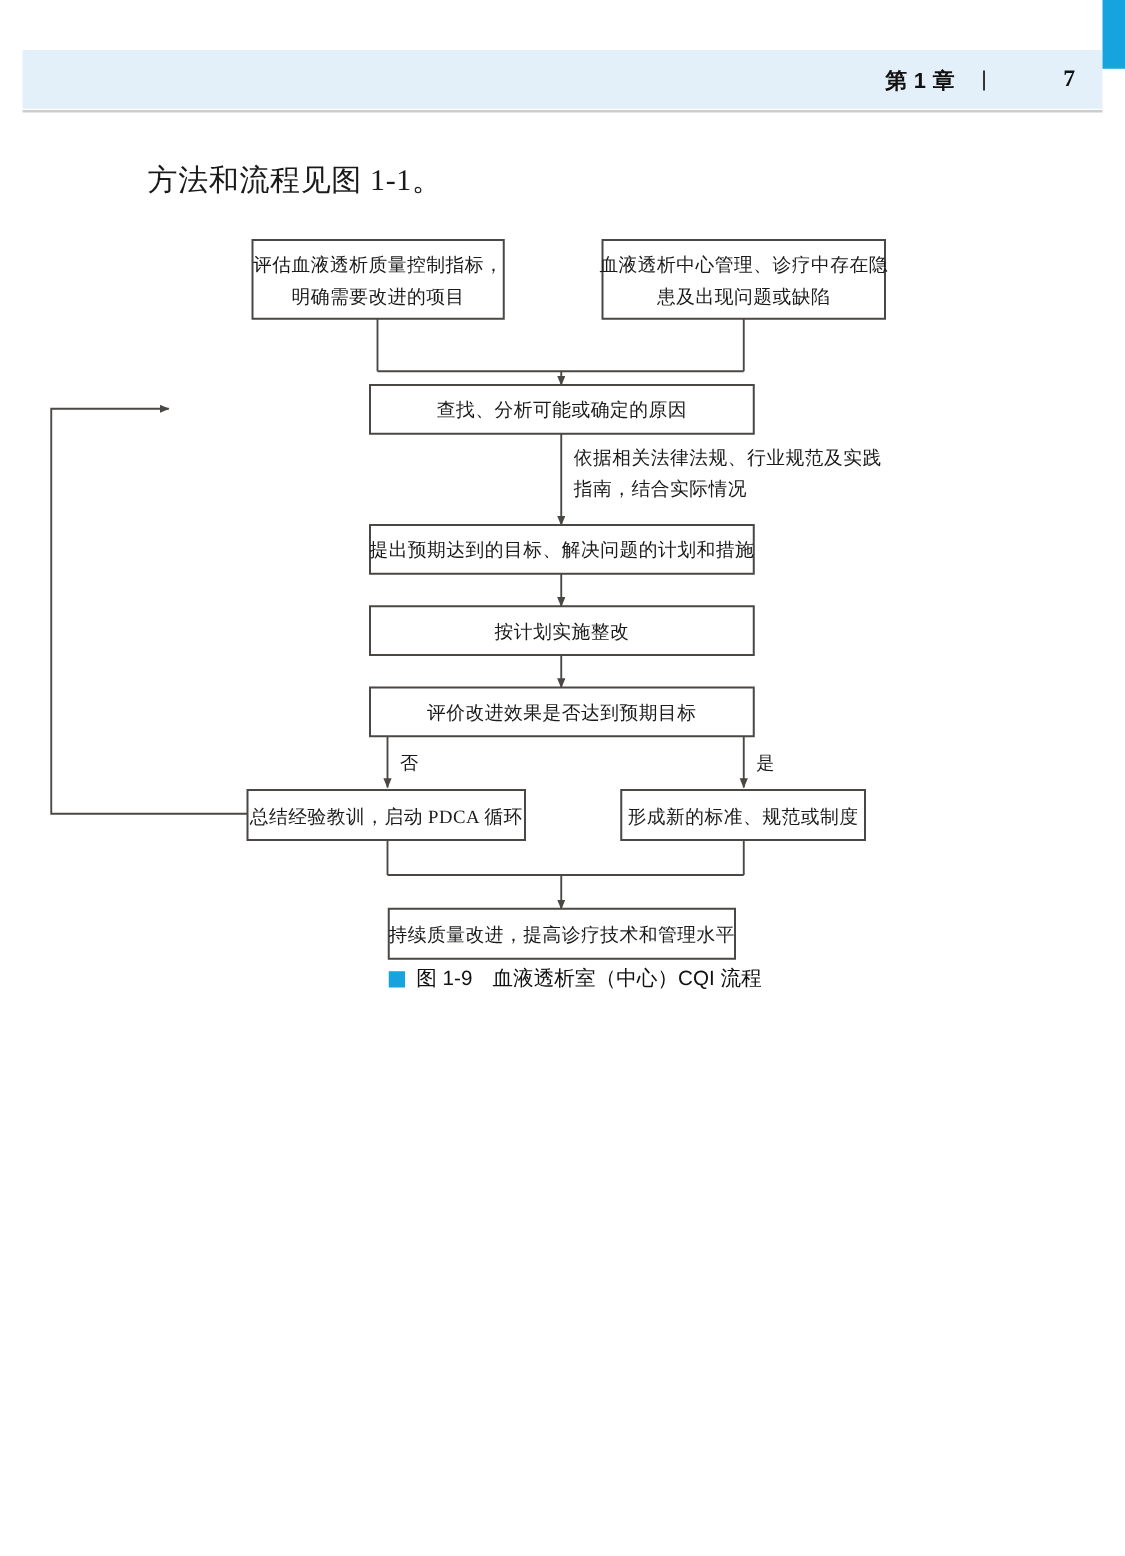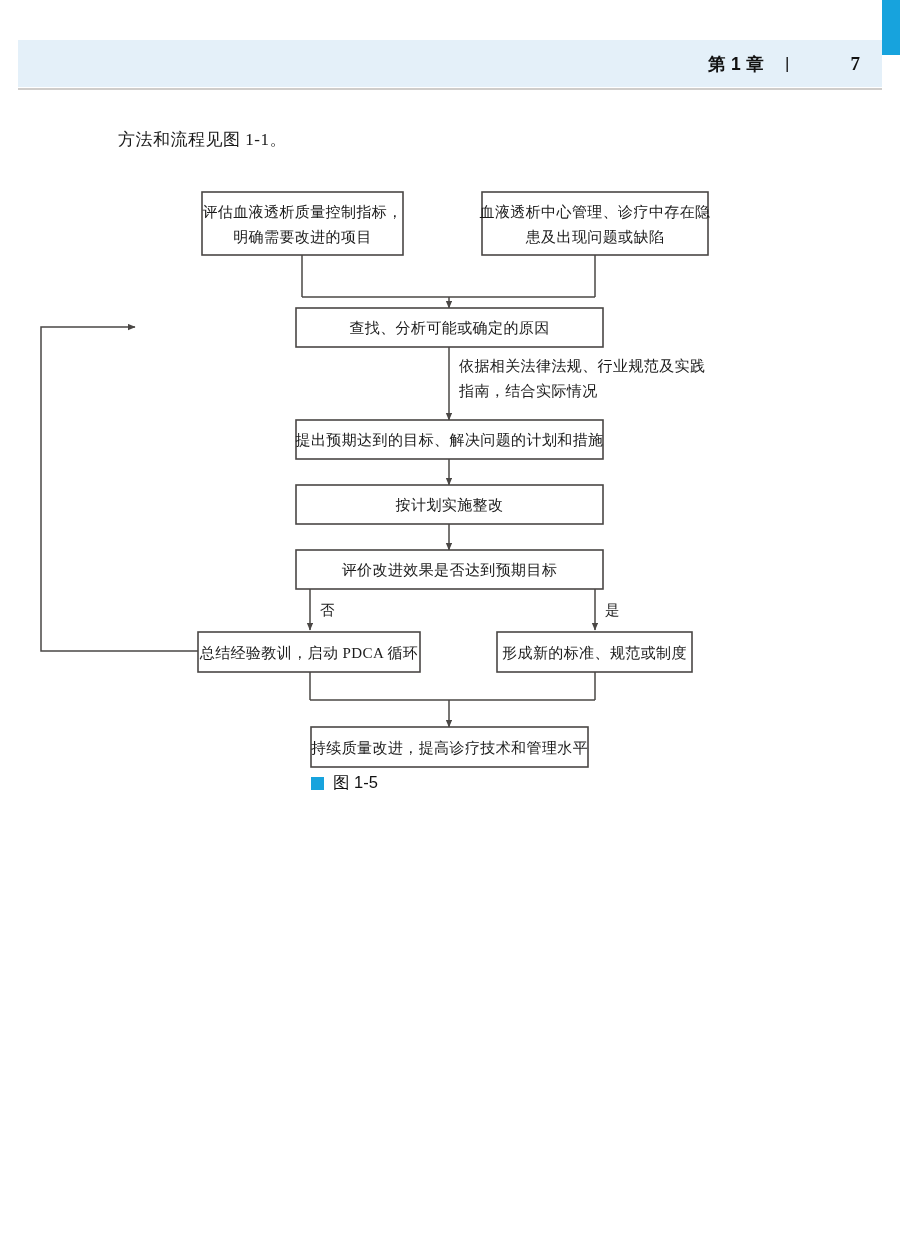--- a/index.html
+++ b/index.html
@@ -75,21 +75,21 @@
     width: 864px;
     height: 2px;
     background: #cfcdcb;
   }
 
   
   .body-para {
     position: absolute;
     left: 118px;
     top: 128px;
-    font-size: 17px;
+    font-size: 24px;
     letter-spacing: 0.5px;
     color: #1a1a1a;
     white-space: nowrap;
   }
 
   
   .figure {
     position: absolute;
     left: 0;
     top: 175px;
@@ -235,14 +235,15 @@
     <rect class="flow-rect" x="497" y="457" width="195" height="40"></rect>
     <text class="flow-box-text" x="594.5" y="483" text-anchor="middle">形成新的标准、规范或制度</text>
 
     <rect class="flow-rect" x="311" y="552" width="277" height="40"></rect>
     <text class="flow-box-text" x="449.5" y="578" text-anchor="middle">持续质量改进，提高诊疗技术和管理水平</text>
   </svg>
 </div>
 
 <div class="fig-caption">
   <span class="cap-bullet"></span>
-  <span class="cap-label">图 1-5</span>
+  <span class="cap-label">图 1-9</span>
+  <span class="cap-title">血液透析室（中心）CQI 流程</span>
 </div>
 
 </body></html>

